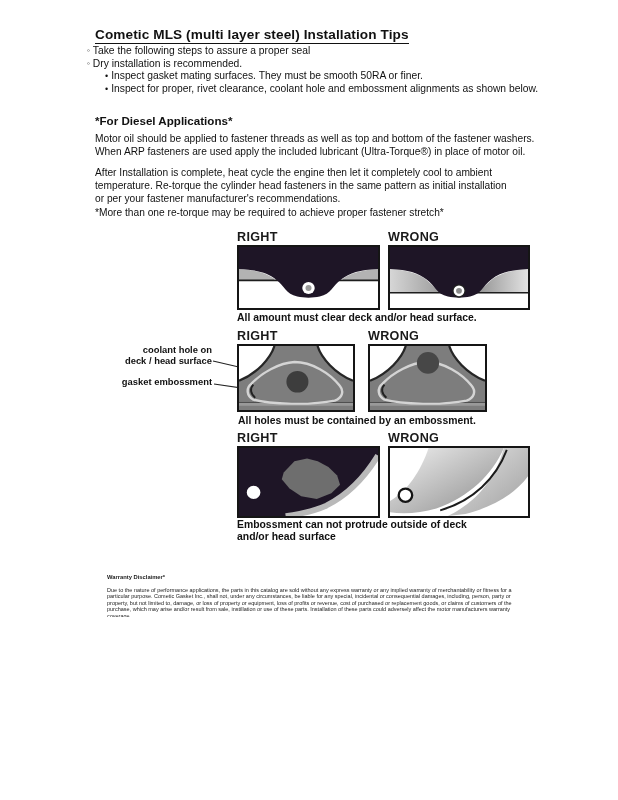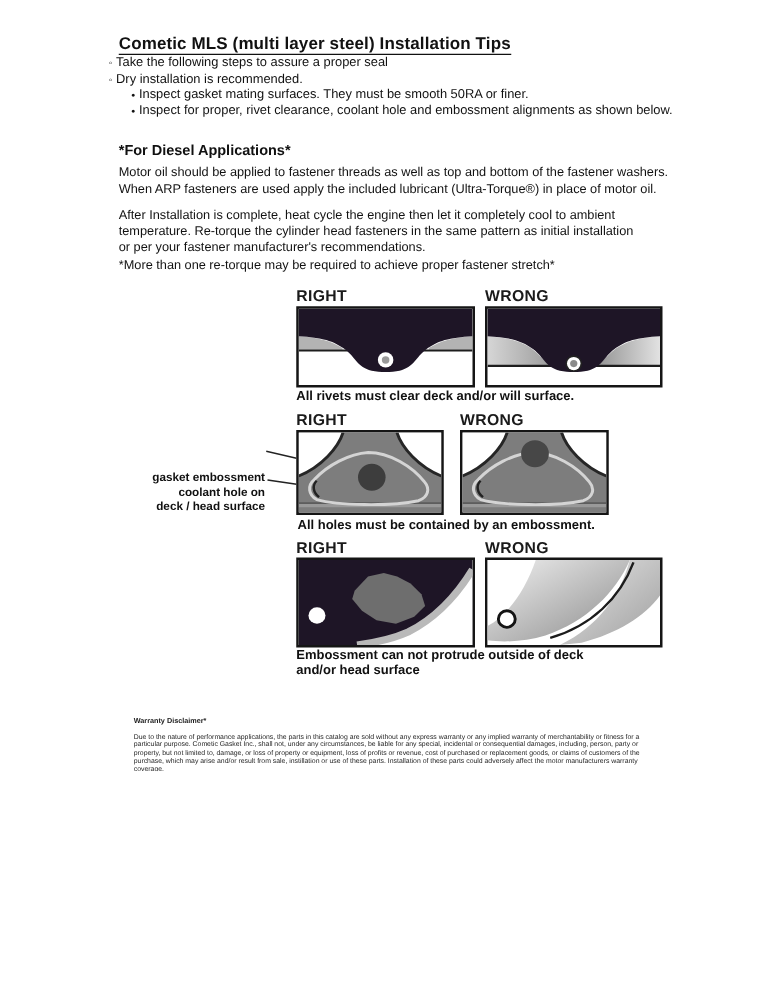--- a/index.html
+++ b/index.html
@@ -99,26 +99,26 @@
       <path d="M0,23 C16,24 27,27 36,33 C45,40 47,45 55,48 L0,48 Z" fill="url(#gwl)"></path>
       <path d="M143,23 C127,24 116,27 107,33 C98,40 96,45 88,48 L143,48 Z" fill="url(#gwr)"></path>
       <line x1="0" y1="48" x2="143" y2="48" stroke="#1d1d1d" stroke-width="1.8"></line>
       <path d="M0,0 H143 V23 C124,24 114,27 105,34 C96,41 95,49 83,52 C76,53.5 67,53.5 60,52 C48,49 47,41 38,34 C29,27 19,24 0,23 Z" fill="#1e1526"></path>
       <circle cx="71.5" cy="46" r="7" fill="#222222"></circle>
       <circle cx="71.5" cy="46" r="5.6" fill="#ffffff"></circle>
       <circle cx="71.5" cy="46" r="3" fill="#8a8a8a"></circle>
     </svg>
   </div>
 
-  <div class="abs caption" style="left:237px;top:312px;">All rivets must clear deck and/or will surface.</div>
+  <div class="abs caption" style="left:237px;top:312px;">All amount must clear deck and/or head surface.</div>
 
   <div class="abs rw-label" style="left:237px;top:329px;width:118px;">RIGHT</div>
   <div class="abs rw-label" style="left:368px;top:329px;width:119px;">WRONG</div>
 
-  <div class="abs ann" style="left:98px;top:345px;width:114px;margin-top:44px;">coolant hole on
+  <div class="abs ann" style="left:98px;top:345px;width:114px;">coolant hole on
 deck / head surface</div>
   <div class="abs ann" style="left:98px;top:377px;width:114px;">gasket embossment</div>
 
   <svg class="abs" style="left:110px;top:344px;" width="270" height="70">
     <line x1="103" y1="17" x2="185" y2="36" stroke="#222" stroke-width="1.1"></line>
     <line x1="104" y1="40" x2="152" y2="47" stroke="#222" stroke-width="1.1"></line>
   </svg>
 
   <div class="abs panel" style="left:237px;top:344px;width:114px;height:64px;">
     <svg viewBox="0 0 119 68" preserveAspectRatio="none">

